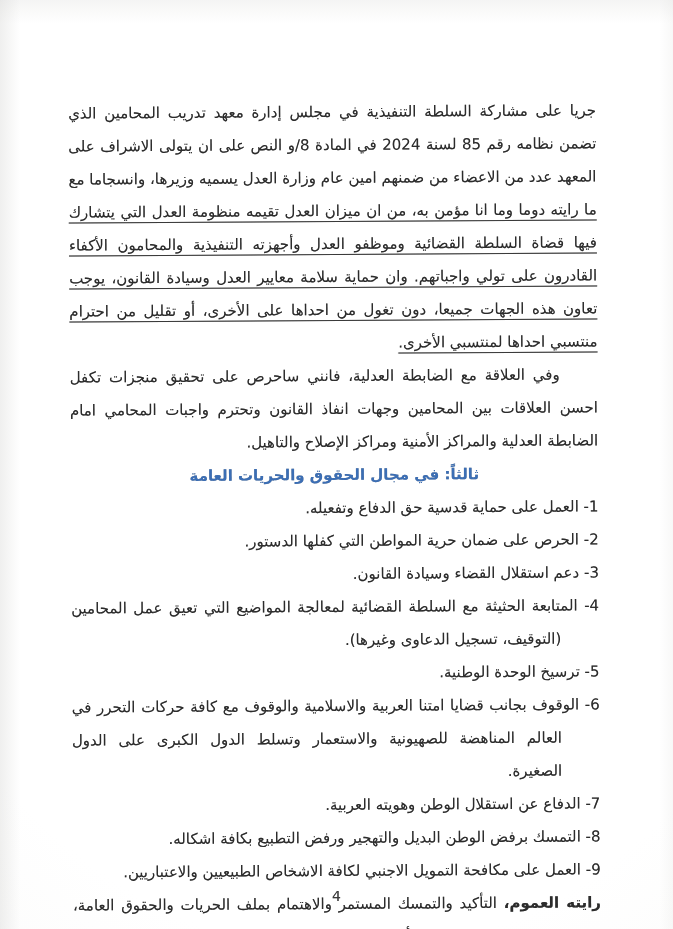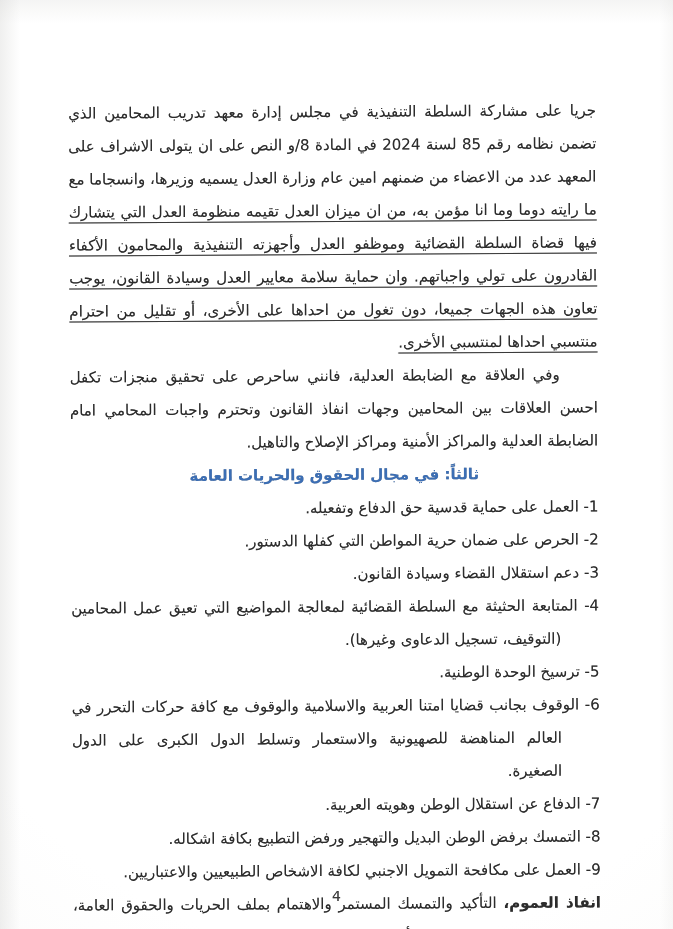--- a/index.html
+++ b/index.html
@@ -82,19 +82,19 @@
           <li>2- الحرص على ضمان حرية المواطن التي كفلها الدستور.</li>
           <li>3- دعم استقلال القضاء وسيادة القانون.</li>
           <li>4- المتابعة الحثيثة مع السلطة القضائية لمعالجة المواضيع التي تعيق عمل المحامين (التوقيف، تسجيل الدعاوى وغيرها).</li>
           <li>5- ترسيخ الوحدة الوطنية.</li>
           <li>6- الوقوف بجانب قضايا امتنا العربية والاسلامية والوقوف مع كافة حركات التحرر في العالم المناهضة للصهيونية والاستعمار وتسلط الدول الكبرى على الدول الصغيرة.</li>
           <li>7- الدفاع عن استقلال الوطن وهويته العربية.</li>
           <li>8- التمسك برفض الوطن البديل والتهجير ورفض التطبيع بكافة اشكاله.</li>
           <li>9- العمل على مكافحة التمويل الاجنبي لكافة الاشخاص الطبيعيين والاعتباريين.</li>
         </ol>
 
-      <p class="para closing"><b>انفاذ العموم،</b><span> التأكيد والتمسك المستمر والاهتمام بملف الحريات والحقوق العامة، والدور الوطني للنقابة في الشأن العام ومحاربة التطبيع مع العدو الصهيوني، والدفاع عن الحقوق العامة وحرية</span></p>
+      <p class="para closing"><b>رايته العموم،</b><span> التأكيد والتمسك المستمر والاهتمام بملف الحريات والحقوق العامة، والدور الوطني للنقابة في الشأن العام ومحاربة التطبيع مع العدو الصهيوني، والدفاع عن الحقوق العامة وحرية</span></p>
 
     </div>
   </div>
 
   <div class="pagenum">4</div>
 </div>
 
 </body></html>

